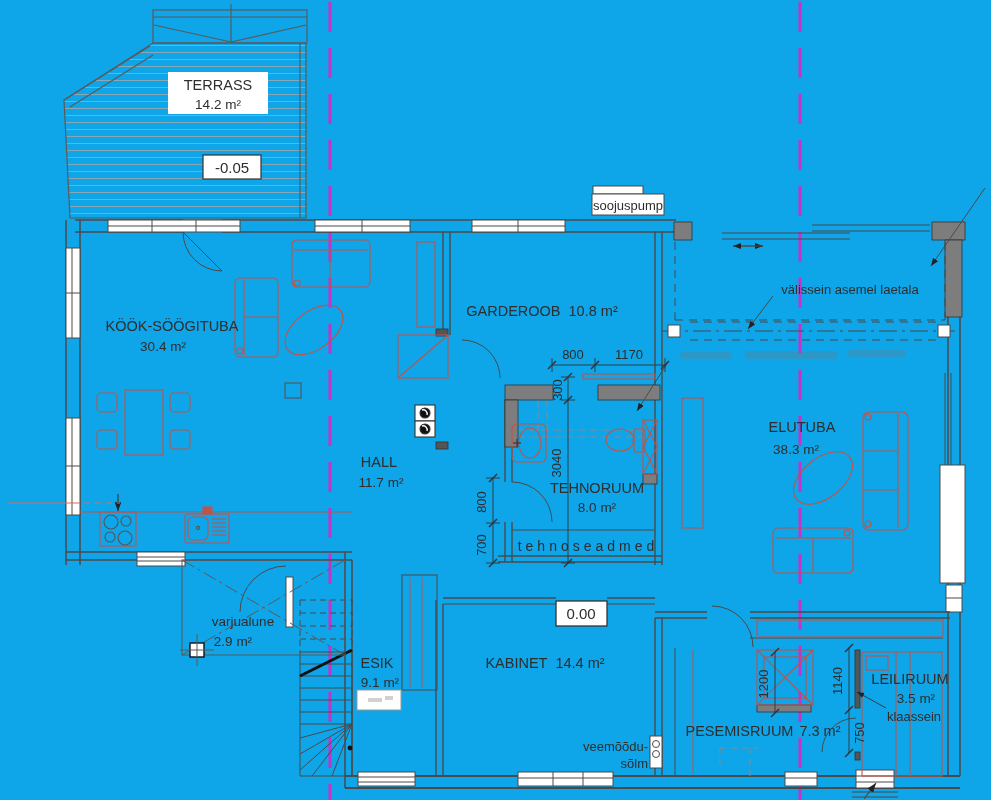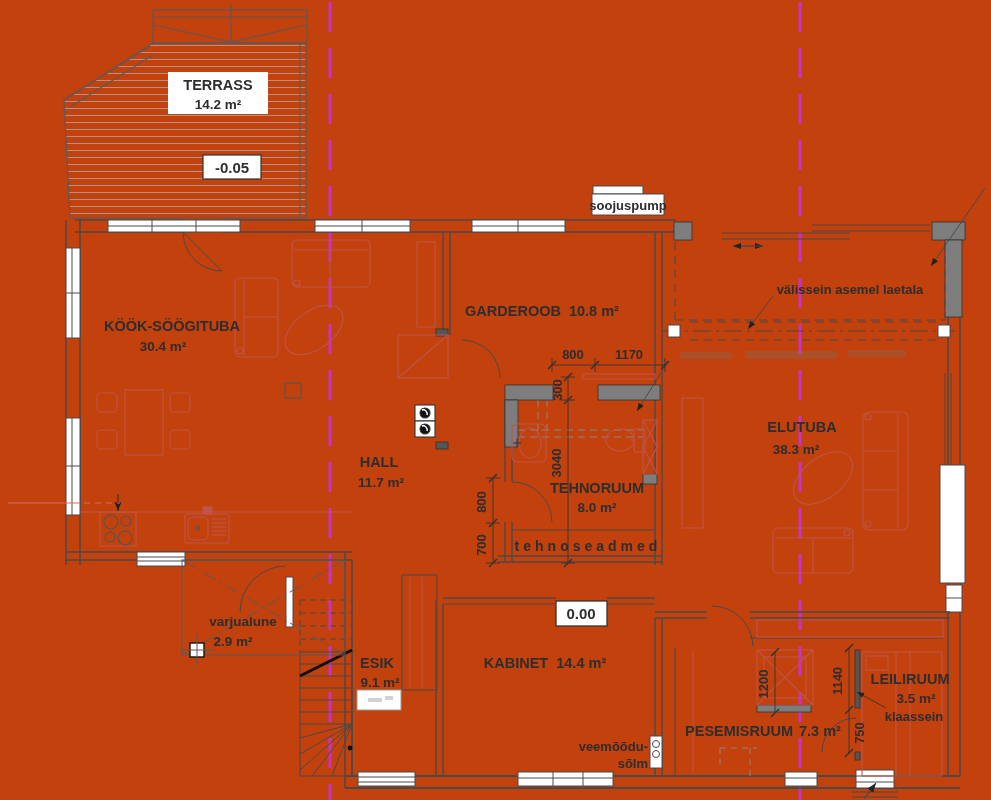--- a/index.html
+++ b/index.html
@@ -1,16 +1,16 @@
 <!DOCTYPE html>
 <html><head>
 <meta charset="utf-8">
 <style>
   html,body{margin:0;padding:0;background:#ffffff;}
-  .stage{width:991px;height:800px;position:relative;background:#c2410c;overflow:hidden;font-weight:bold;}
+  .stage{width:991px;height:800px;position:relative;background:#0ea5e9;overflow:hidden;}
   svg{display:block;font-family:"Liberation Sans", sans-serif;}
   text{fill:#2e2e2e;}
   .room-name{font-size:14.5px;}
   .room-area{font-size:13.5px;}
   .dim{font-size:13px;}
   .small-note{font-size:13px;}
   .elev{font-size:15px;}
   .spaced{letter-spacing:4px;font-size:14px;}
 </style>
 </head>

